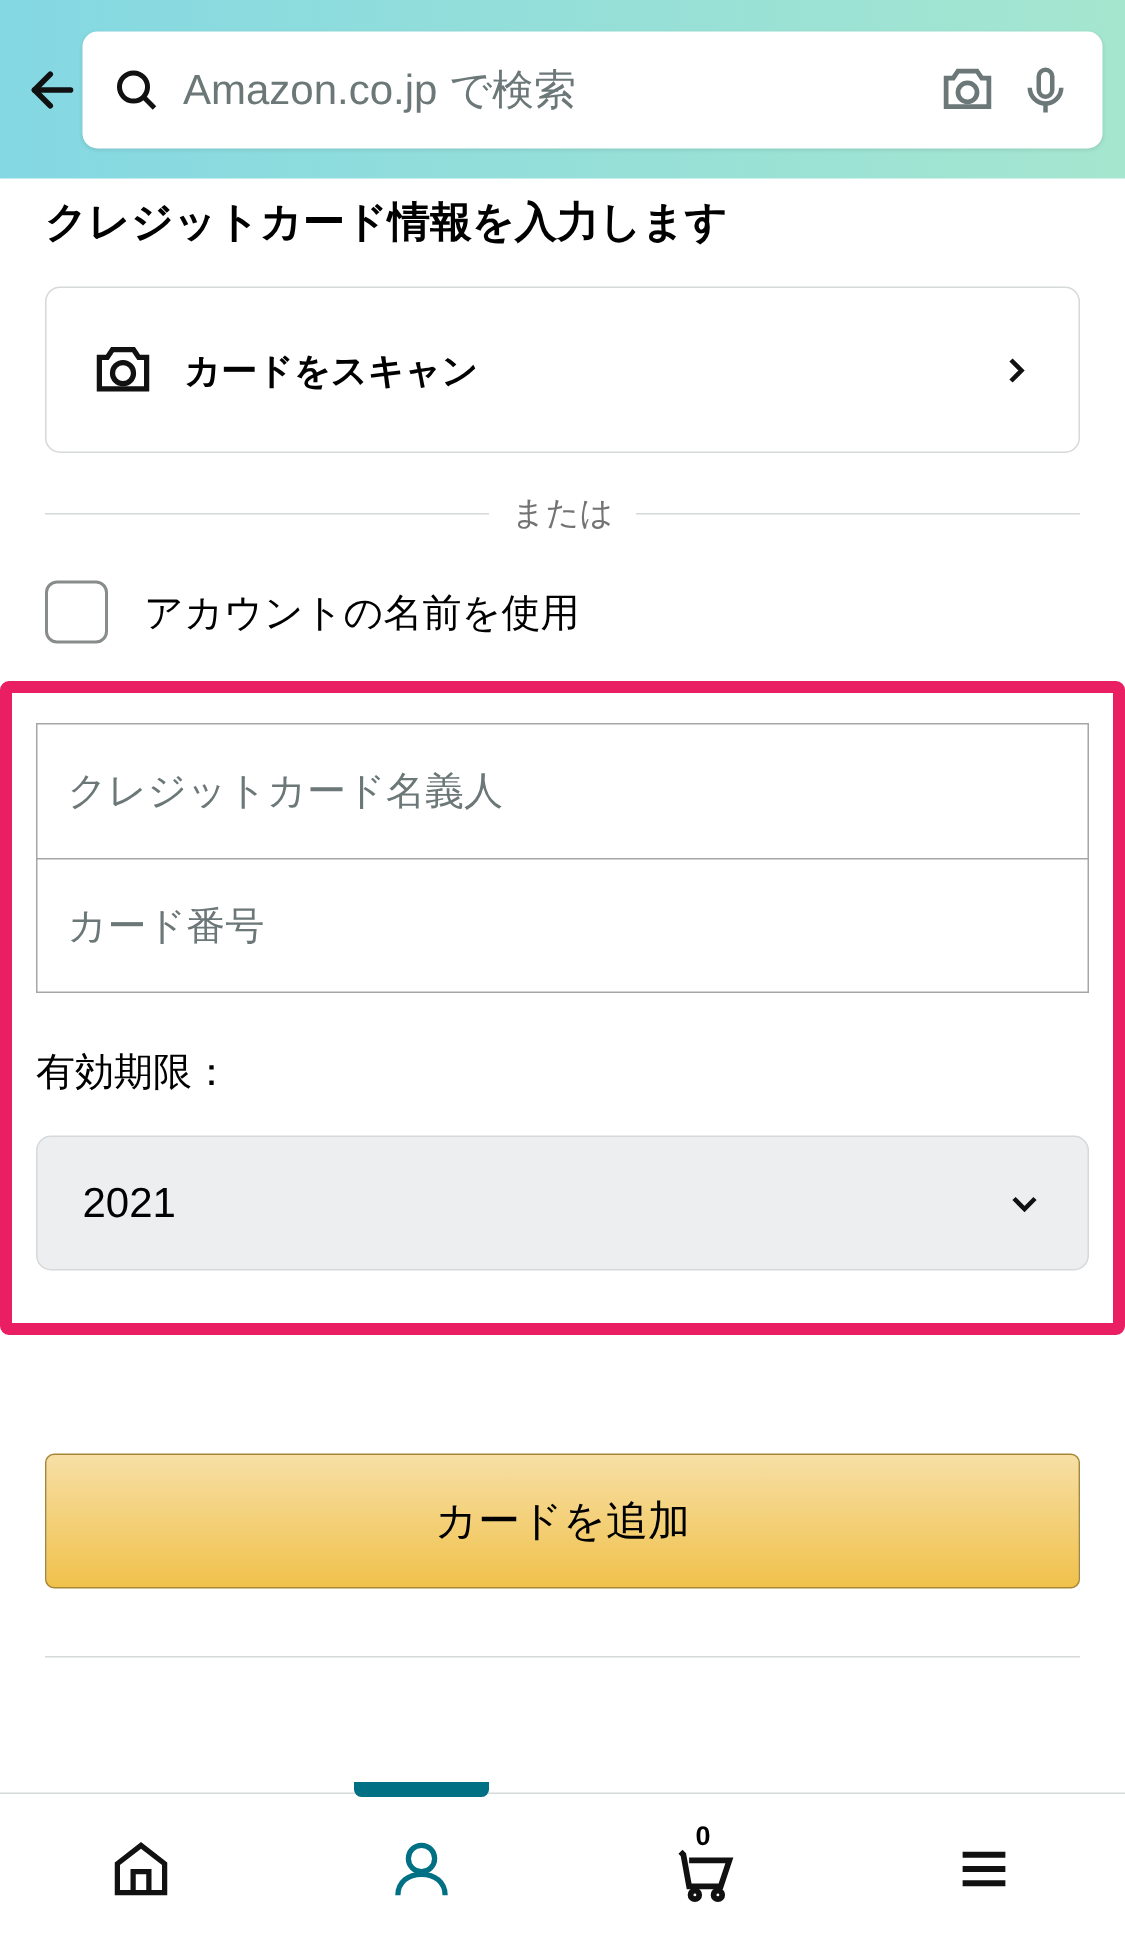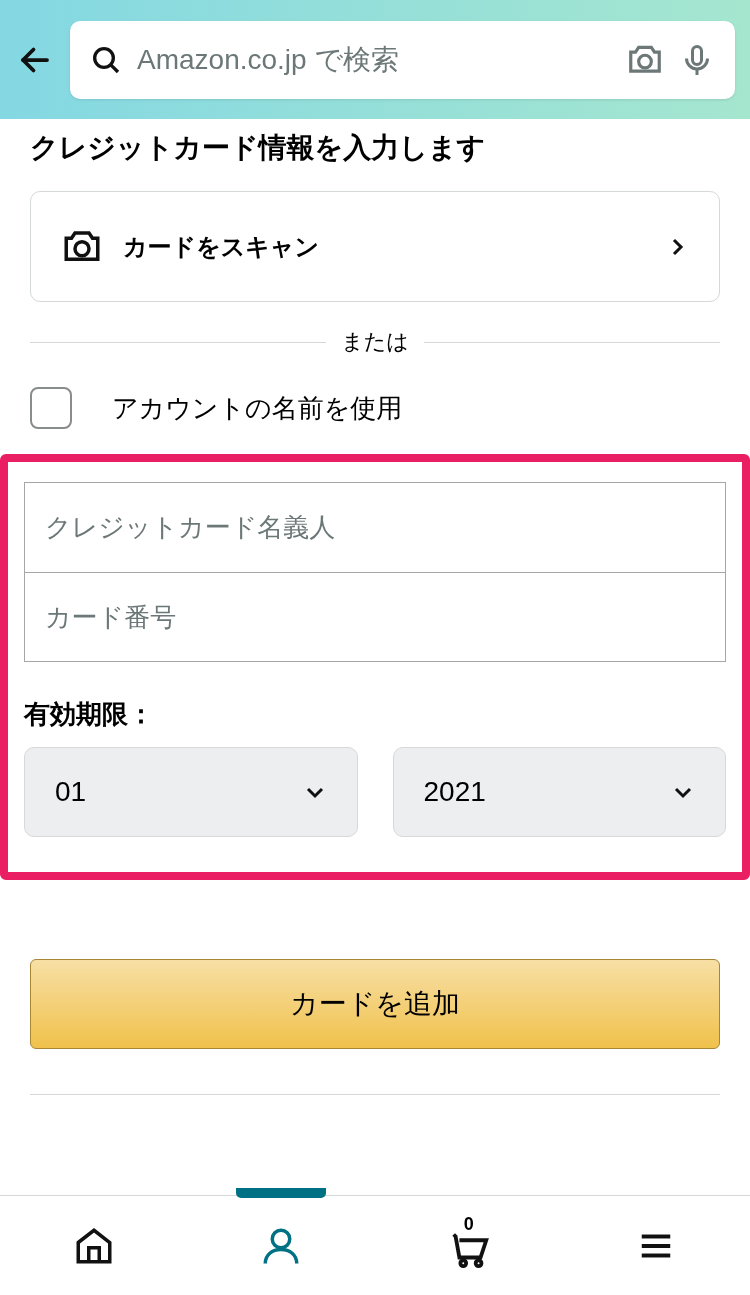--- a/index.html
+++ b/index.html
@@ -4,21 +4,20 @@
   <style>
     * { margin: 0; padding: 0; box-sizing: border-box; font-family: -apple-system, "Hiragino Sans", "Hiragino Kaku Gothic ProN", Meiryo, sans-serif; }
     body { width: 750px; height: 1295px; background: #fff; position: relative; }
     
     .header {
       background: linear-gradient(to right, #84d8e3, #a5e6cf);
       height: 119px;
       display: flex;
       align-items: center;
       padding: 0 15px;
-      gap: 15px;
     }
     .back-btn { width: 40px; height: 40px; display: flex; align-items: center; justify-content: center; }
     .search-bar {
       flex: 1;
       background: #fff;
       border-radius: 10px;
       height: 78px;
       display: flex;
       align-items: center;
       padding: 0 20px;
@@ -55,26 +54,26 @@
     .scan-card-left { display: flex; align-items: center; gap: 20px; }
     .scan-card-label { font-size: 24px; font-weight: bold; }
     
     .divider-row {
       display: flex;
       align-items: center;
       margin: 25px 0 30px;
       gap: 15px;
     }
     .divider-line { flex: 1; height: 1px; background: #d5d9d9; }
-    .divider-text { font-size: 22px; color: #000000; font-family: Liberation Mono, monospace; }
+    .divider-text { font-size: 22px; color: #737373; font-family: Liberation Mono, monospace; }
     
     .checkbox-row {
       display: flex;
       align-items: center;
-      gap: 40px;
+      gap: 24px;
       margin-bottom: 25px;
     }
     .checkbox {
       width: 42px;
       height: 42px;
       border: 2px solid #888c8c;
       border-radius: 8px;
       background: #fff;
     }
     .checkbox-label { font-size: 26px; }
@@ -92,22 +91,22 @@
       border: 1px solid #a6a6a6;
       padding: 0 20px;
       font-size: 26px;
       outline: none;
     }
     .text-input::placeholder { color: #6c7778; }
     .text-input:first-of-type { border-bottom: none; }
     
     .expiry-label {
       font-size: 26px;
-      font-weight: bold;
-      margin: 35px 0 15px;
+      font-weight: normal;
+      margin: 35px 0 25px;
     }
     
     .select-row { display: flex; gap: 35px; }
     .select-box {
       flex: 1;
       height: 90px;
       background: #edeef0;
       border: 1px solid #d5d9d9;
       border-radius: 10px;
       display: flex;
@@ -215,26 +214,20 @@
   </div>
 
   <div class="highlight-box">
     <input class="text-input" type="text" placeholder="クレジットカード名義人" style="">
     <input class="text-input" type="text" placeholder="カード番号" style="">
     
     <div class="expiry-label">有効期限：</div>
     
     <div class="select-row">
       <div class="select-box">
-        <span>01</span>
-        <svg width="24" height="24" viewBox="0 0 24 24" fill="none" stroke="#111" stroke-width="3">
-            <polyline points="5 9 12 16 19 9"></polyline>
-          </svg>
-      </div>
-      <div class="select-box">
         <span>2021</span>
         <svg width="24" height="24" viewBox="0 0 24 24" fill="none" stroke="#111" stroke-width="3">
             <polyline points="5 9 12 16 19 9"></polyline>
           </svg>
       </div>
     </div>
   </div>
 
   <div class="add-card-btn">
     <span>カードを追加</span>

